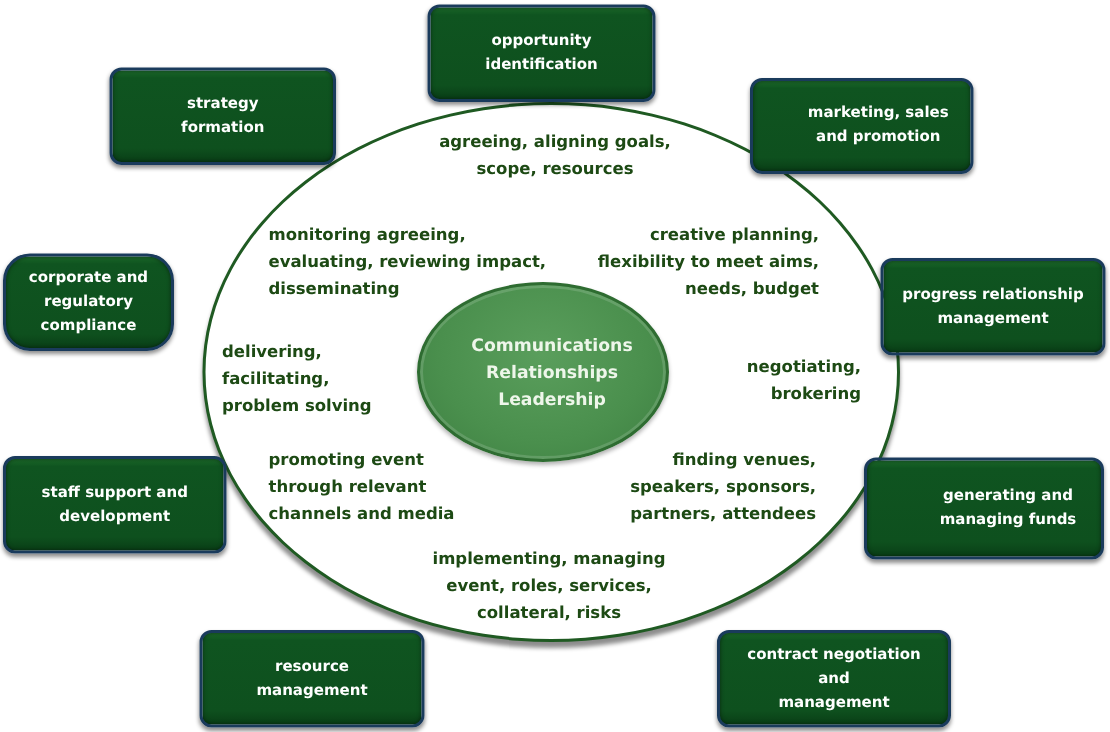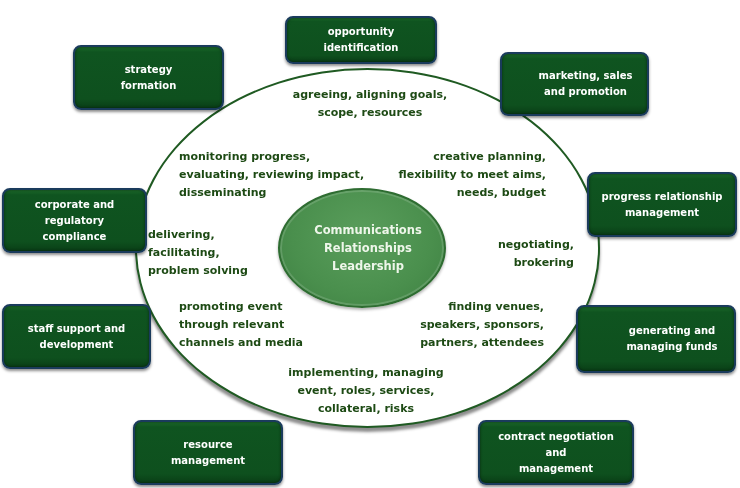--- a/index.html
+++ b/index.html
@@ -67,21 +67,21 @@
     .center { text-align: center; }
   </style>
 </head>
 <body>
 
 <div class="ellipse-outer"></div>
 
 <div class="ring-text center" style="left:282px; top:86px; width:176px;">agreeing, aligning goals,
 scope, resources</div>
 
-<div class="ring-text left" style="left:179px; top:148px; width:190px;">monitoring progress,
+<div class="ring-text left" style="left:179px; top:148px; width:190px;">monitoring agreeing,
 evaluating, reviewing impact,
 disseminating</div>
 
 <div class="ring-text right" style="left:386px; top:148px; width:160px;">creative planning,
 flexibility to meet aims,
 needs, budget</div>
 
 <div class="ring-text left" style="left:148px; top:226px; width:120px;">delivering,
 facilitating,
 problem solving</div>
@@ -100,36 +100,36 @@
 <div class="ring-text center" style="left:276px; top:364px; width:180px;">implementing, managing
 event, roles, services,
 collateral, risks</div>
 
 <div class="ellipse-inner">
   <div class="core-text" style="white-space: pre-line; margin-left: 12px;">Communications
 Relationships
 Leadership</div>
 </div>
 
-<div class="box" style="left:285px; top:16px; width:152px; height:48px;">
+<div class="box" style="left:285px; top:3px; width:152px; height:65px;">
   <span>opportunity
 identification</span>
 </div>
 
 <div class="box" style="left:73px; top:45px; width:151px; height:65px;">
   <span>strategy
 formation</span>
 </div>
 
 <div class="box" style="left:500px; top:52px; width:149px; height:64px;padding-left:28px;">
   <span>marketing, sales
 and promotion</span>
 </div>
 
-<div class="box" style="left:2px; top:188px; width:145px; height:65px;">
+<div class="box" style="left:2px; top:169px; width:114px; height:65px;border-radius:18px;">
   <span>corporate and
 regulatory
 compliance</span>
 </div>
 
 <div class="box" style="left:587px; top:172px; width:150px; height:65px;">
   <span>progress relationship
 management</span>
 </div>
 

